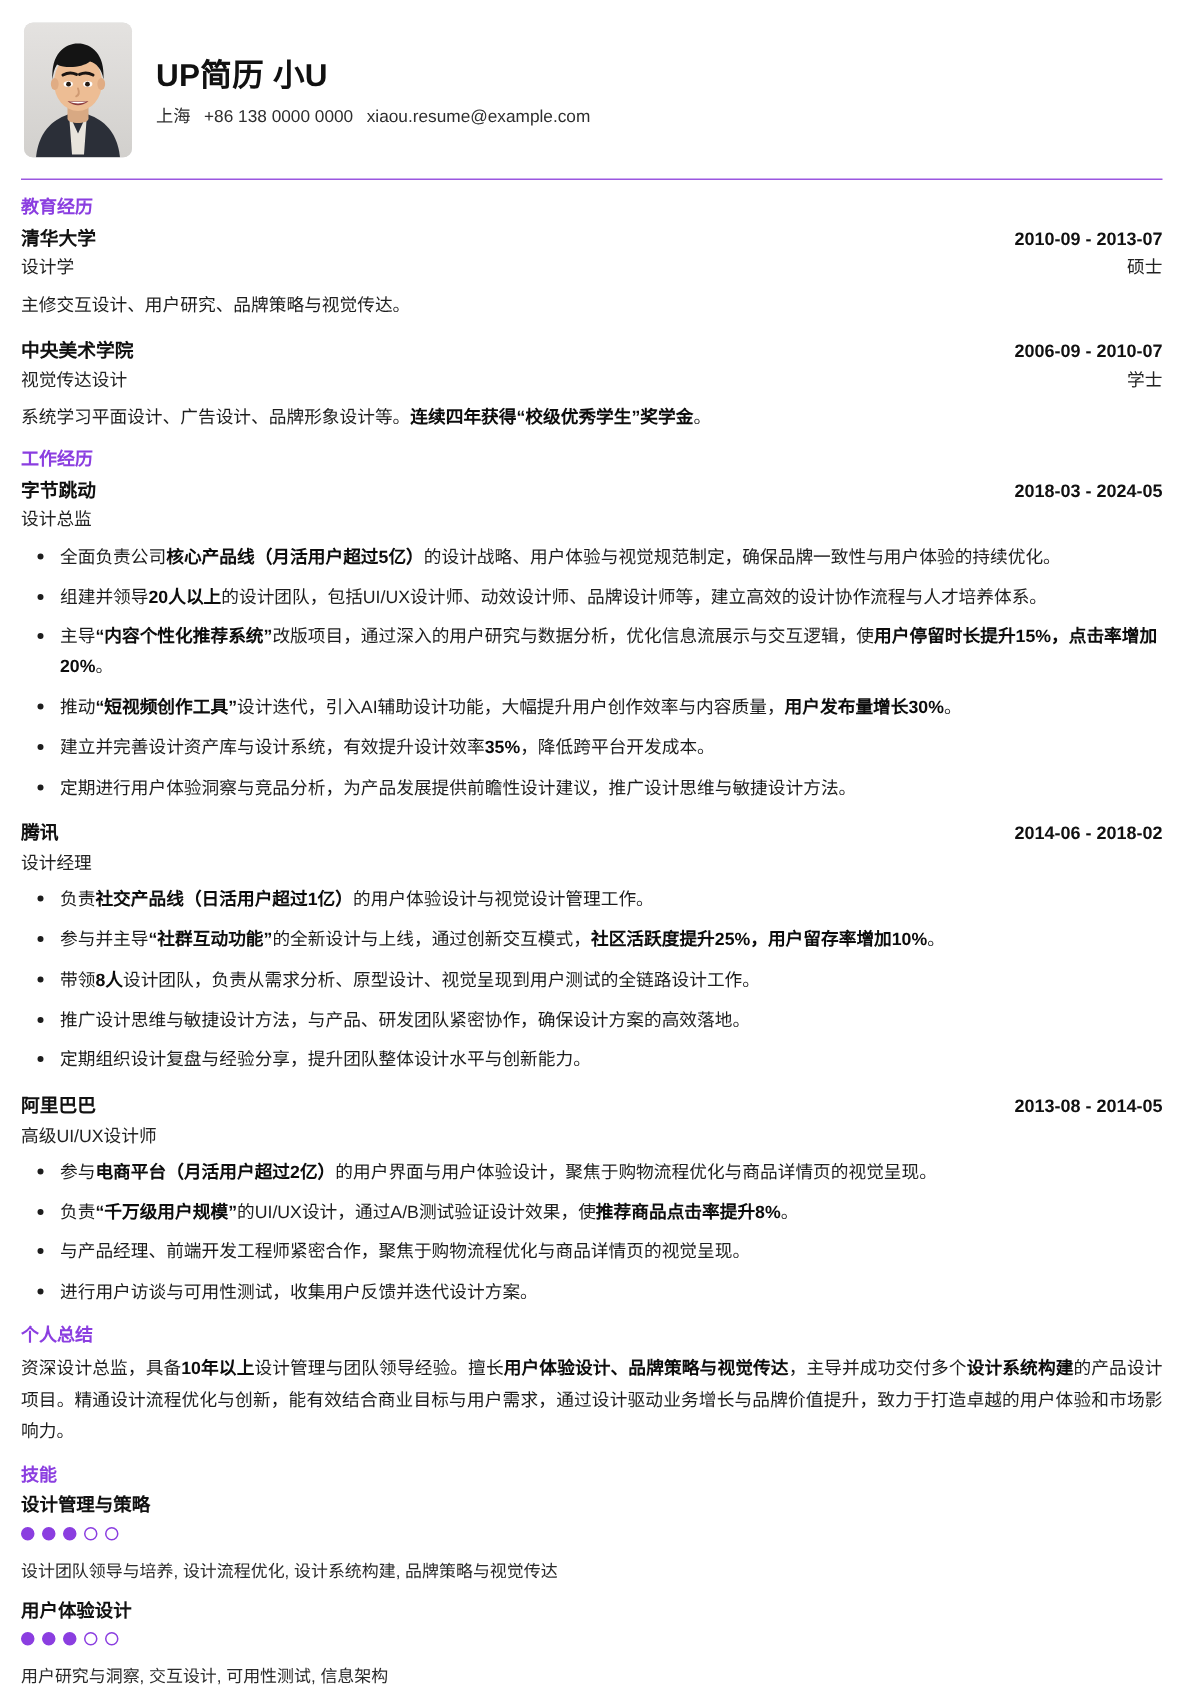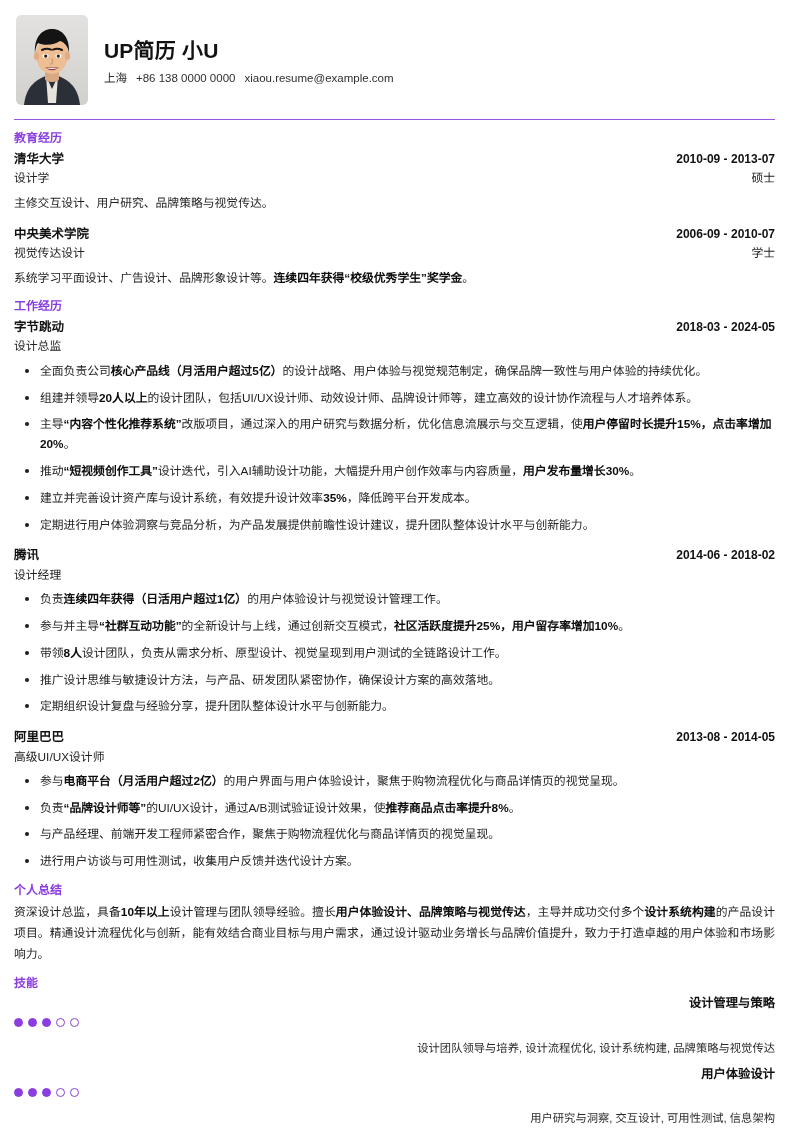--- a/index.html
+++ b/index.html
@@ -153,21 +153,21 @@
   
   .summary-text {
     font-size: 11.8px;
     line-height: 1.78;
     color: #1d1d1d;
     text-align: justify;
     margin-top: 2px;
   }
 
   
-  .skill { margin-top: 8px; text-align: right; }
+  .skill { margin-top: 8px; }
   .skill:first-of-type { margin-top: 2px; }
   .skill-name {
     font-size: 12.3px;
     font-weight: 700;
     color: #111111;
     line-height: 1.5;
   }
   .dots {
     display: flex;
     gap: 5px;
@@ -281,50 +281,50 @@
           </div>
           <div class="entry-row">
             <span class="role">设计总监</span>
           </div>
           <ul class="bullets">
             <li>全面负责公司<b>核心产品线（月活用户超过5亿）</b>的设计战略、用户体验与视觉规范制定，确保品牌一致性与用户体验的持续优化。</li>
             <li>组建并领导<b>20人以上</b>的设计团队，包括UI/UX设计师、动效设计师、品牌设计师等，建立高效的设计协作流程与人才培养体系。</li>
             <li>主导<b>“内容个性化推荐系统”</b>改版项目，通过深入的用户研究与数据分析，优化信息流展示与交互逻辑，使<b>用户停留时长提升15%，点击率增加20%</b>。</li>
             <li>推动<b>“短视频创作工具”</b>设计迭代，引入AI辅助设计功能，大幅提升用户创作效率与内容质量，<b>用户发布量增长30%</b>。</li>
             <li>建立并完善设计资产库与设计系统，有效提升设计效率<b>35%</b>，降低跨平台开发成本。</li>
-            <li>定期进行用户体验洞察与竞品分析，为产品发展提供前瞻性设计建议，提升团队整体设计水平与创新能力。</li>
+            <li>定期进行用户体验洞察与竞品分析，为产品发展提供前瞻性设计建议，推广设计思维与敏捷设计方法。</li>
           </ul>
         </div>
         <div class="entry">
           <div class="entry-row">
             <span class="org">腾讯</span>
             <span class="dates">2014-06 - 2018-02</span>
           </div>
           <div class="entry-row">
             <span class="role">设计经理</span>
           </div>
           <ul class="bullets">
-            <li>负责<b>连续四年获得（日活用户超过1亿）</b>的用户体验设计与视觉设计管理工作。</li>
+            <li>负责<b>社交产品线（日活用户超过1亿）</b>的用户体验设计与视觉设计管理工作。</li>
             <li>参与并主导<b>“社群互动功能”</b>的全新设计与上线，通过创新交互模式，<b>社区活跃度提升25%，用户留存率增加10%</b>。</li>
             <li>带领<b>8人</b>设计团队，负责从需求分析、原型设计、视觉呈现到用户测试的全链路设计工作。</li>
             <li>推广设计思维与敏捷设计方法，与产品、研发团队紧密协作，确保设计方案的高效落地。</li>
             <li>定期组织设计复盘与经验分享，提升团队整体设计水平与创新能力。</li>
           </ul>
         </div>
         <div class="entry">
           <div class="entry-row">
             <span class="org">阿里巴巴</span>
             <span class="dates">2013-08 - 2014-05</span>
           </div>
           <div class="entry-row">
             <span class="role">高级UI/UX设计师</span>
           </div>
           <ul class="bullets">
             <li>参与<b>电商平台（月活用户超过2亿）</b>的用户界面与用户体验设计，聚焦于购物流程优化与商品详情页的视觉呈现。</li>
-            <li>负责<b>“品牌设计师等”</b>的UI/UX设计，通过A/B测试验证设计效果，使<b>推荐商品点击率提升8%</b>。</li>
+            <li>负责<b>“千万级用户规模”</b>的UI/UX设计，通过A/B测试验证设计效果，使<b>推荐商品点击率提升8%</b>。</li>
             <li>与产品经理、前端开发工程师紧密合作，聚焦于购物流程优化与商品详情页的视觉呈现。</li>
             <li>进行用户访谈与可用性测试，收集用户反馈并迭代设计方案。</li>
           </ul>
         </div>
       </div>
   </div>
 
   <div class="section">
     <div class="section-title">个人总结</div>
     <div class="summary-text" id="summary-text">资深设计总监，具备<b>10年以上</b>设计管理与团队领导经验。擅长<b>用户体验设计、品牌策略与视觉传达</b>，主导并成功交付多个<b>设计系统构建</b>的产品设计项目。精通设计流程优化与创新，能有效结合商业目标与用户需求，通过设计驱动业务增长与品牌价值提升，致力于打造卓越的用户体验和市场影响力。</div>

